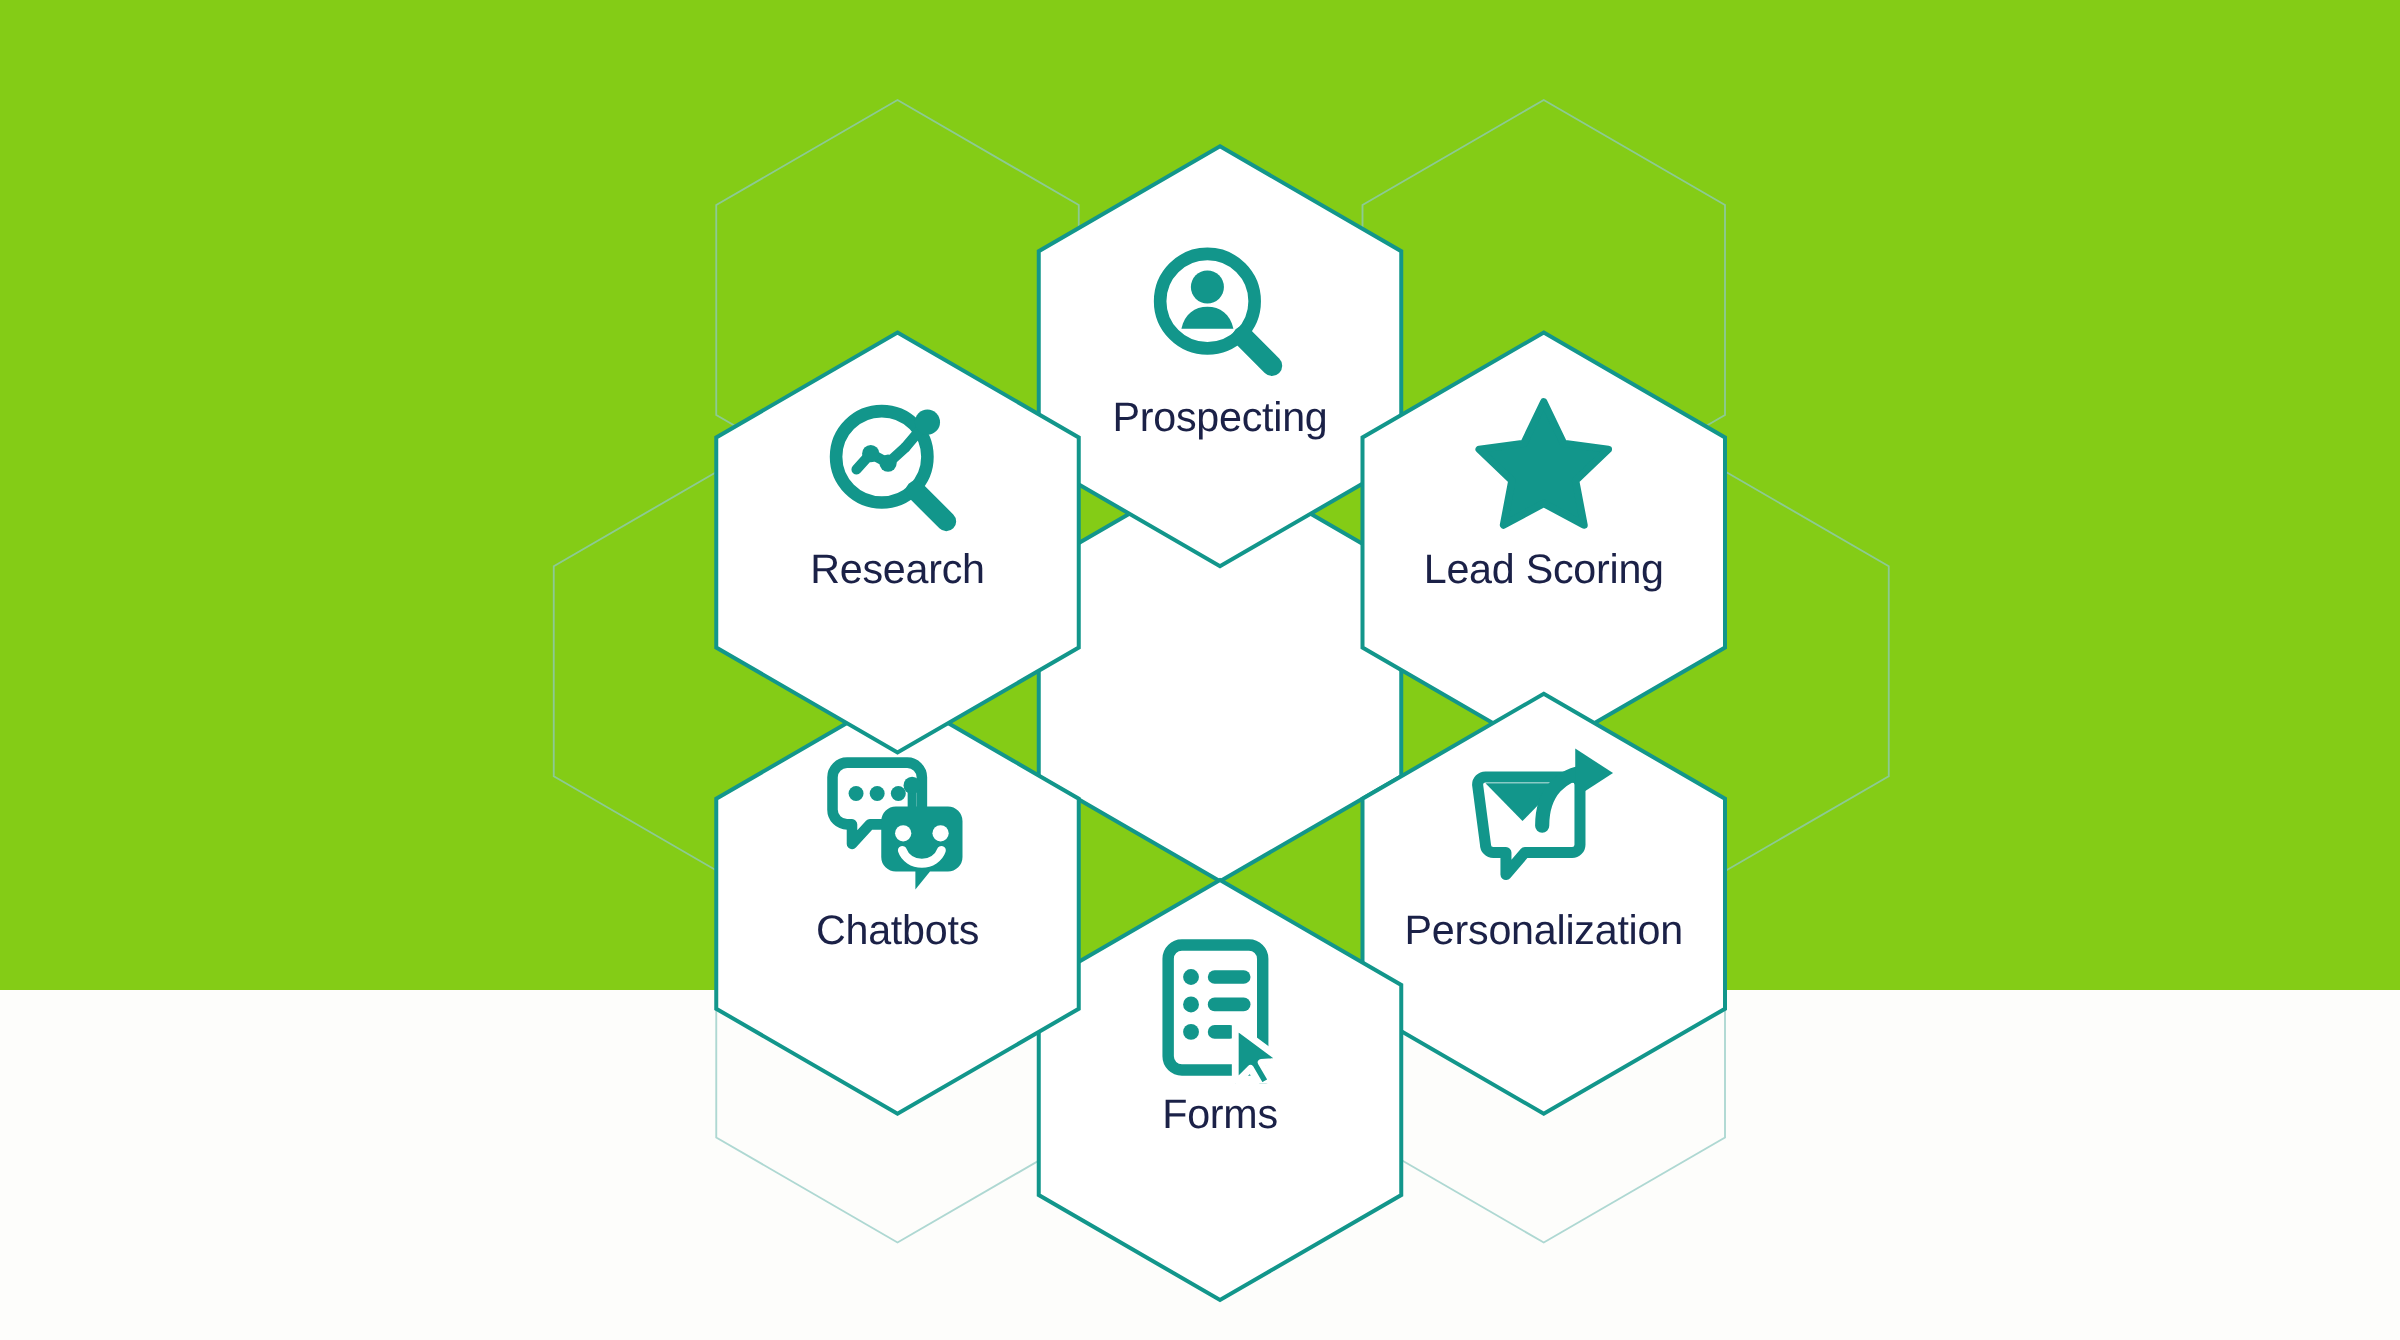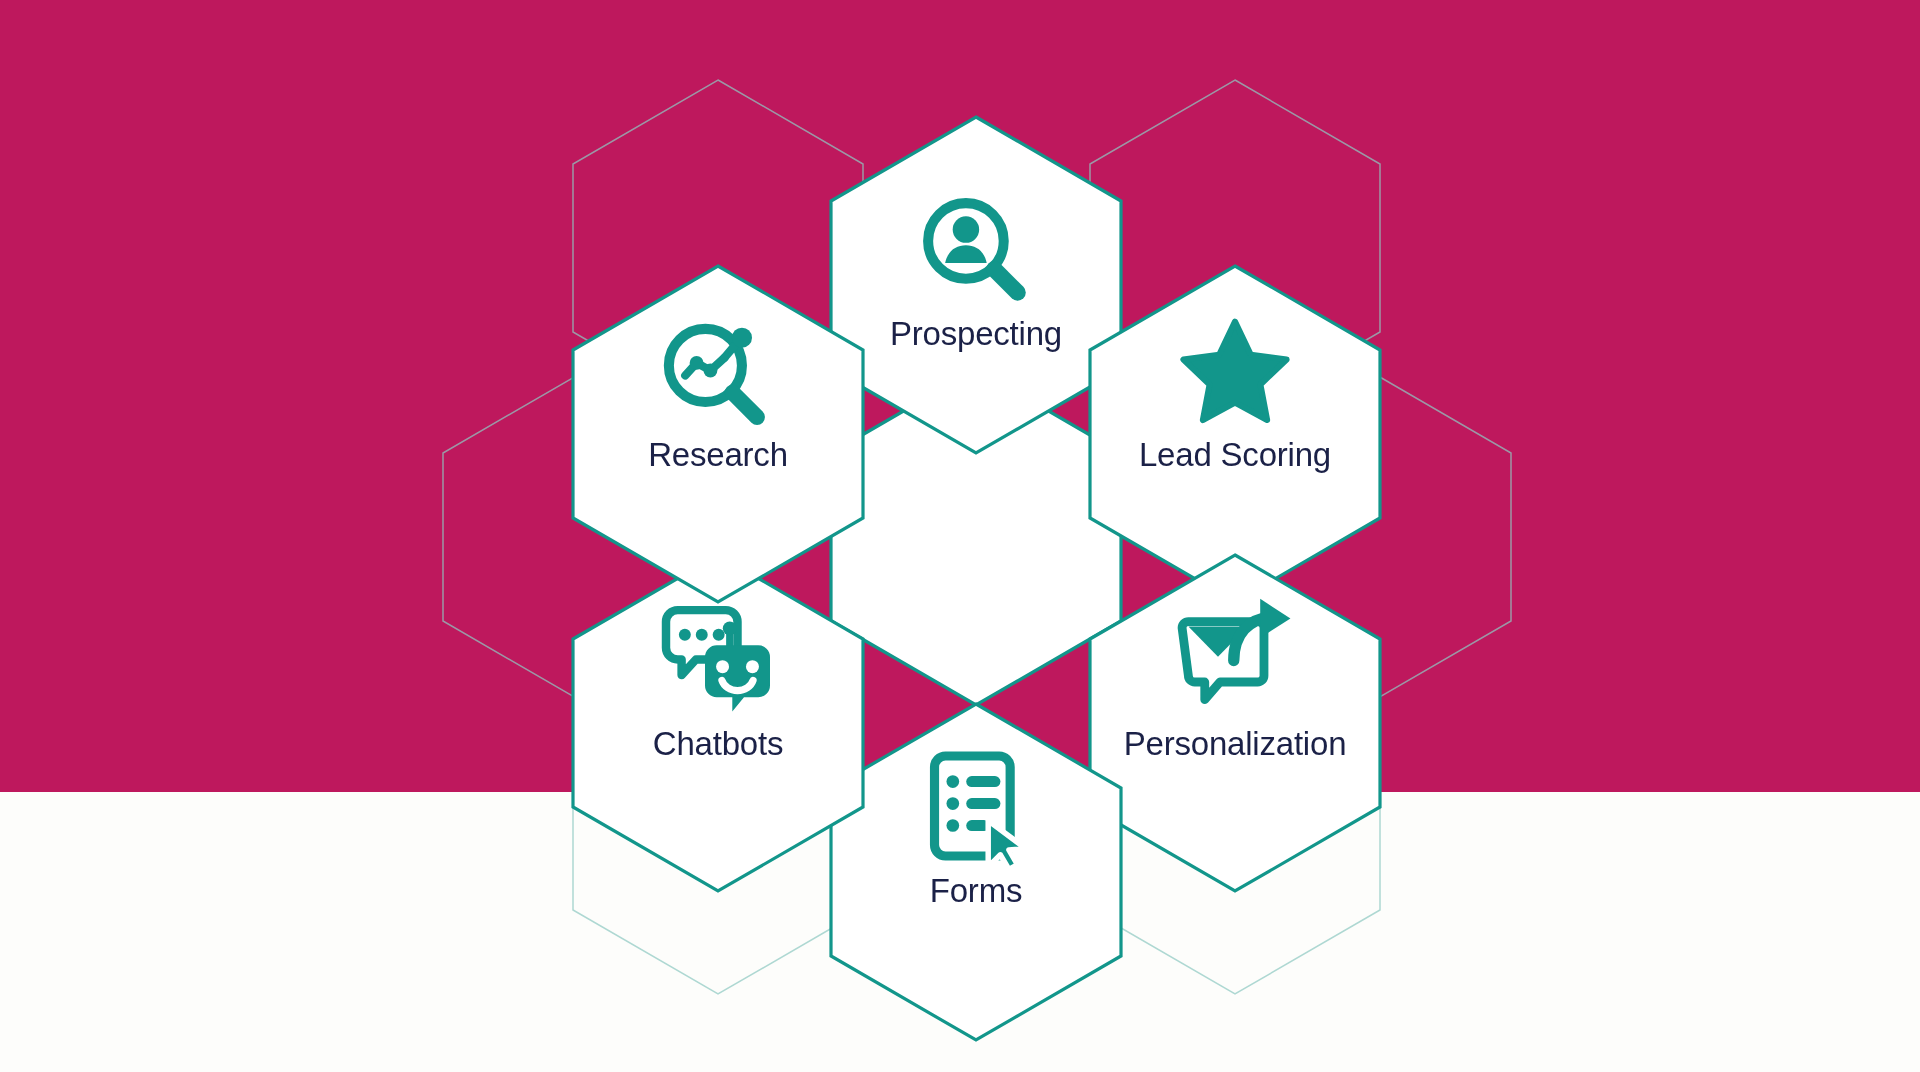--- a/index.html
+++ b/index.html
@@ -11,21 +11,21 @@
     overflow: hidden;
   }
   body {
     background: #fdfdfb;
     font-family: "Liberation Sans", sans-serif;
   }
   #stage {
     position: relative;
     width: 1920px;
     height: 792px;
-    background: #be185d;
+    background: #84cc16;
   }
   #hexsvg {
     position: absolute;
     left: 0;
     top: 0;
     width: 1920px;
     height: 1072px;
     display: block;
   }
   .cell-label {

